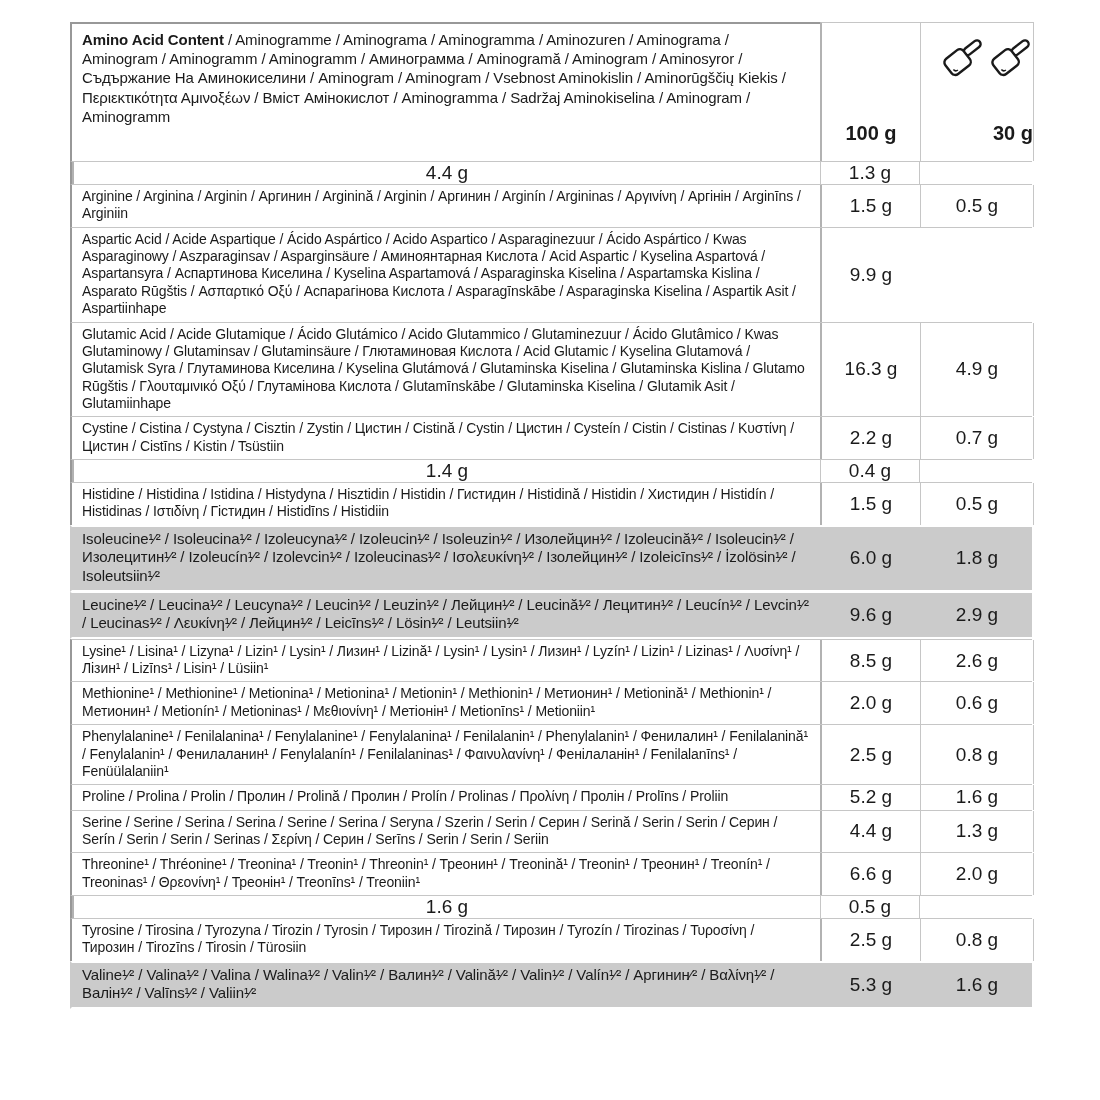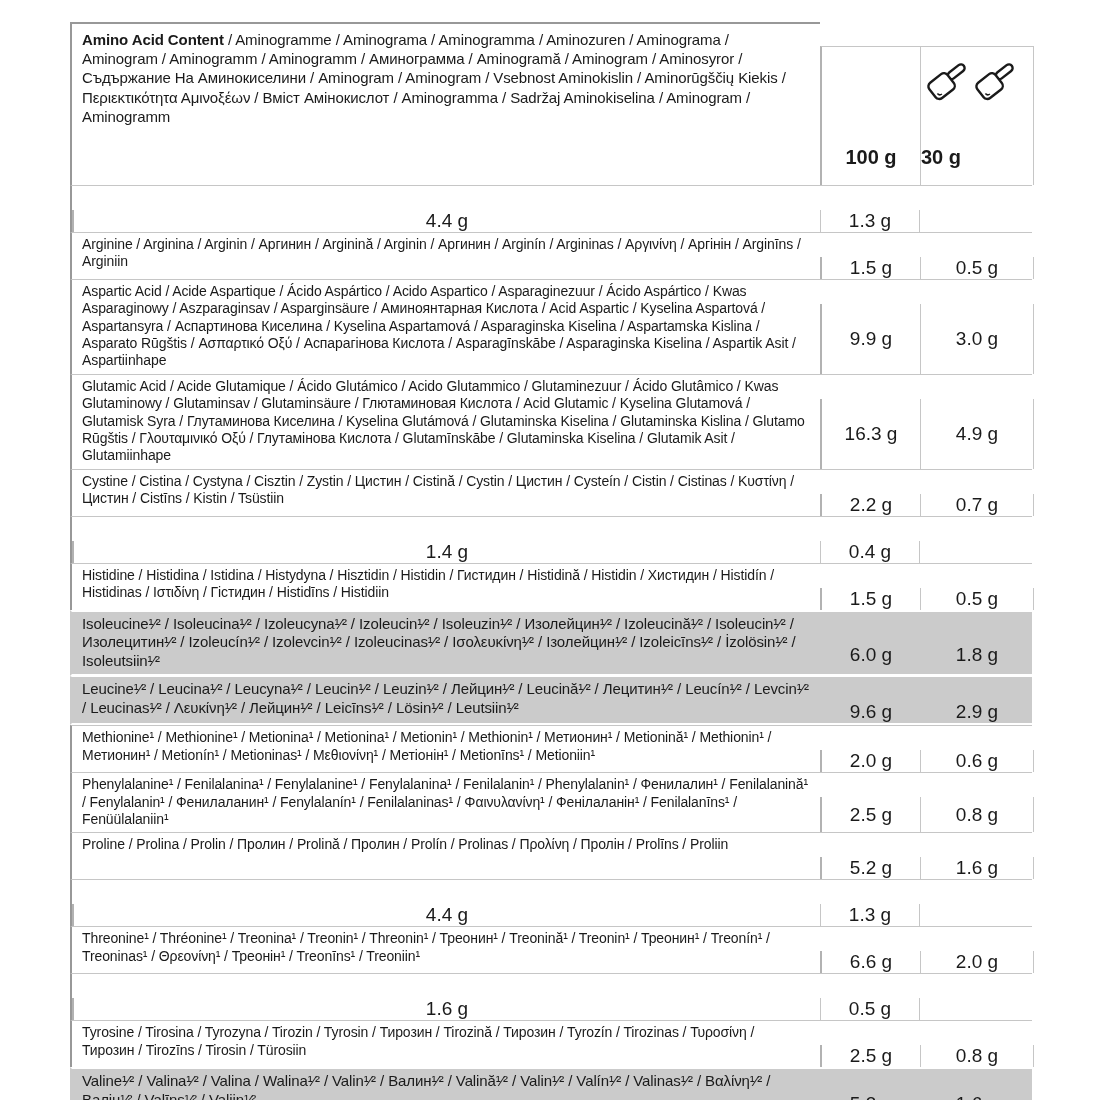--- a/index.html
+++ b/index.html
@@ -24,36 +24,35 @@
     border-top:1px solid var(--bl);
     background:#fff;
   }
   .name{
     padding:3px 10px 4px 10px;
     font-size:14px;line-height:1.24;letter-spacing:-0.1px;
   }
   .v{
     display:flex;align-items:center;justify-content:center;
     font-size:19px;
-    margin-top:24px;
   }
   .v100{border-left:2px solid var(--mid);}
   .v30{border-left:1px solid var(--bl);border-right:1px solid var(--bl);}
   
   .hdr{border-top:none;}
   .hdr .name{
     border-top:2px solid var(--bd);
     padding:6px 28px 8px 10px;
     font-size:15px;line-height:1.28;min-height:106px;
   }
   .hdr .b{font-weight:bold;}
   .hdr .v{border-top:1px solid var(--bl);font-weight:bold;font-size:20px;}
   .hdr .v100{align-items:flex-end;padding-bottom:16px;}
   .hdr .v30{
-    flex-direction:column;align-items:flex-start;justify-content:space-between;
+    flex-direction:column;align-items:flex-end;justify-content:space-between;
     padding:7px 0 16px 0;
     gap:40px;
   }
   .scoops{display:block;}
   
   .row.gray{
     background:var(--hl);
     border-left-color:var(--hl);
     border-top:2px solid #fff;
     border-bottom:2px solid #fff;
@@ -100,21 +99,20 @@
 
   <div class="row">
     <div class="name">Arginine / Arginina / Arginin / Аргинин / Arginină / Arginin / Аргинин / Arginín / Argininas / Αργινίνη / Аргінін / Arginīns / Arginiin</div>
     <div class="v v100">1.5 g</div>
     <div class="v v30">0.5 g</div>
   </div>
 
   <div class="row">
     <div class="name">Aspartic Acid / Acide Aspartique / Ácido Aspártico / Acido Aspartico / Asparaginezuur / Ácido Aspártico / Kwas Asparaginowy / Aszparaginsav / Asparginsäure / Аминоянтарная Кислота / Acid Aspartic / Kyselina Aspartová / Aspartansyra / Аспартинова Киселина / Kyselina Aspartamová / Asparaginska Kiselina / Aspartamska Kislina / Asparato Rūgštis / Ασπαρτικό Οξύ / Аспарагінова Кислота / Asparagīnskābe / Asparaginska Kiselina / Aspartik Asit / Aspartiinhape</div>
     <div class="v v100">9.9 g</div>
-    <div class="v v30">3.0 g</div>
   </div>
 
   <div class="row">
     <div class="name">Glutamic Acid / Acide Glutamique / Ácido Glutámico / Acido Glutammico / Glutaminezuur / Ácido Glutâmico / Kwas Glutaminowy / Glutaminsav / Glutaminsäure / Глютаминовая Кислота / Acid Glutamic / Kyselina Glutamová / Glutamisk Syra / Глутаминова Киселина / Kyselina Glutámová / Glutaminska Kiselina / Glutaminska Kislina / Glutamo Rūgštis / Γλουταμινικό Οξύ / Глутамінова Кислота / Glutamīnskābe / Glutaminska Kiselina / Glutamik Asit / Glutamiinhape</div>
     <div class="v v100">16.3 g</div>
     <div class="v v30">4.9 g</div>
   </div>
 
   <div class="row">
     <div class="name">Cystine / Cistina / Cystyna / Cisztin / Zystin / Цистин / Cistină / Cystin / Цистин / Cysteín / Cistin / Cistinas / Κυστίνη / Цистин / Cistīns / Kistin / Tsüstiin</div>
@@ -138,40 +136,46 @@
     <div class="v v100">6.0 g</div>
     <div class="v v30">1.8 g</div>
   </div>
 
   <div class="row gray">
     <div class="name">Leucine¹⁄² / Leucina¹⁄² / Leucyna¹⁄² / Leucin¹⁄² / Leuzin¹⁄² / Лейцин¹⁄² / Leucină¹⁄² / Лецитин¹⁄² / Leucín¹⁄² / Levcin¹⁄² / Leucinas¹⁄² / Λευκίνη¹⁄² / Лейцин¹⁄² / Leicīns¹⁄² / Lösin¹⁄² / Leutsiin¹⁄²</div>
     <div class="v v100">9.6 g</div>
     <div class="v v30">2.9 g</div>
   </div>
 
+  <div class="row">
+    <div class="name">Lysine¹ / Lisina¹ / Lizyna¹ / Lizin¹ / Lysin¹ / Лизин¹ / Lizină¹ / Lysin¹ / Lysin¹ / Лизин¹ / Lyzín¹ / Lizin¹ / Lizinas¹ / Λυσίνη¹ / Лізин¹ / Lizīns¹ / Lisin¹ / Lüsiin¹</div>
+    <div class="v v100">8.5 g</div>
+    <div class="v v30">2.6 g</div>
+  </div>
 
   <div class="row">
     <div class="name">Methionine¹ / Methionine¹ / Metionina¹ / Metionina¹ / Metionin¹ / Methionin¹ / Метионин¹ / Metionină¹ / Methionin¹ / Метионин¹ / Metionín¹ / Metioninas¹ / Μεθιονίνη¹ / Метіонін¹ / Metionīns¹ / Metioniin¹</div>
     <div class="v v100">2.0 g</div>
     <div class="v v30">0.6 g</div>
   </div>
 
   <div class="row">
     <div class="name">Phenylalanine¹ / Fenilalanina¹ / Fenylalanine¹ / Fenylalanina¹ / Fenilalanin¹ / Phenylalanin¹ / Фенилалин¹ / Fenilalanină¹ / Fenylalanin¹ / Фенилаланин¹ / Fenylalanín¹ / Fenilalaninas¹ / Φαινυλανίνη¹ / Фенілаланін¹ / Fenilalanīns¹ / Fenüülalaniin¹</div>
     <div class="v v100">2.5 g</div>
     <div class="v v30">0.8 g</div>
   </div>
 
   <div class="row">
     <div class="name">Proline / Prolina / Prolin / Пролин / Prolină / Пролин / Prolín / Prolinas / Προλίνη / Пролін / Prolīns / Proliin</div>
     <div class="v v100">5.2 g</div>
     <div class="v v30">1.6 g</div>
   </div>
 
   <div class="row">
+    <div class="name">Serine / Serine / Serina / Serina / Serine / Serina / Seryna / Szerin / Serin / Серин / Serină / Serin / Serin / Серин / Serín / Serin / Serin / Serinas / Σερίνη / Серин / Serīns / Serin / Serin / Seriin</div>
     <div class="v v100">4.4 g</div>
     <div class="v v30">1.3 g</div>
   </div>
 
   <div class="row">
     <div class="name">Threonine¹ / Thréonine¹ / Treonina¹ / Treonin¹ / Threonin¹ / Треонин¹ / Treonină¹ / Treonin¹ / Треонин¹ / Treonín¹ / Treoninas¹ / Θρεονίνη¹ / Треонін¹ / Treonīns¹ / Treoniin¹</div>
     <div class="v v100">6.6 g</div>
     <div class="v v30">2.0 g</div>
   </div>
 
@@ -180,18 +184,18 @@
     <div class="v v30">0.5 g</div>
   </div>
 
   <div class="row">
     <div class="name">Tyrosine / Tirosina / Tyrozyna / Tirozin / Tyrosin / Тирозин / Tirozină / Тирозин / Tyrozín / Tirozinas / Τυροσίνη / Тирозин / Tirozīns / Tirosin / Türosiin</div>
     <div class="v v100">2.5 g</div>
     <div class="v v30">0.8 g</div>
   </div>
 
   <div class="row gray">
-    <div class="name">Valine¹⁄² / Valina¹⁄²  / Valina / Walina¹⁄² / Valin¹⁄² / Валин¹⁄² / Valină¹⁄² / Valin¹⁄² / Valín¹⁄² / Valinas¹⁄² / Βαλίνη¹⁄² / Валін¹⁄² / Valīns¹⁄² / Valiin¹⁄²</div>
+    <div class="name">Valine¹⁄² / Valina¹⁄²  / Valina / Walina¹⁄² / Valin¹⁄² / Валин¹⁄² / Valină¹⁄² / Valin¹⁄² / Valín¹⁄² / Аргинин⁄² / Βαλίνη¹⁄² / Валін¹⁄² / Valīns¹⁄² / Valiin¹⁄²</div>
     <div class="v v100">5.3 g</div>
     <div class="v v30">1.6 g</div>
   </div>
 </div>
 </div>
 
 </body></html>

